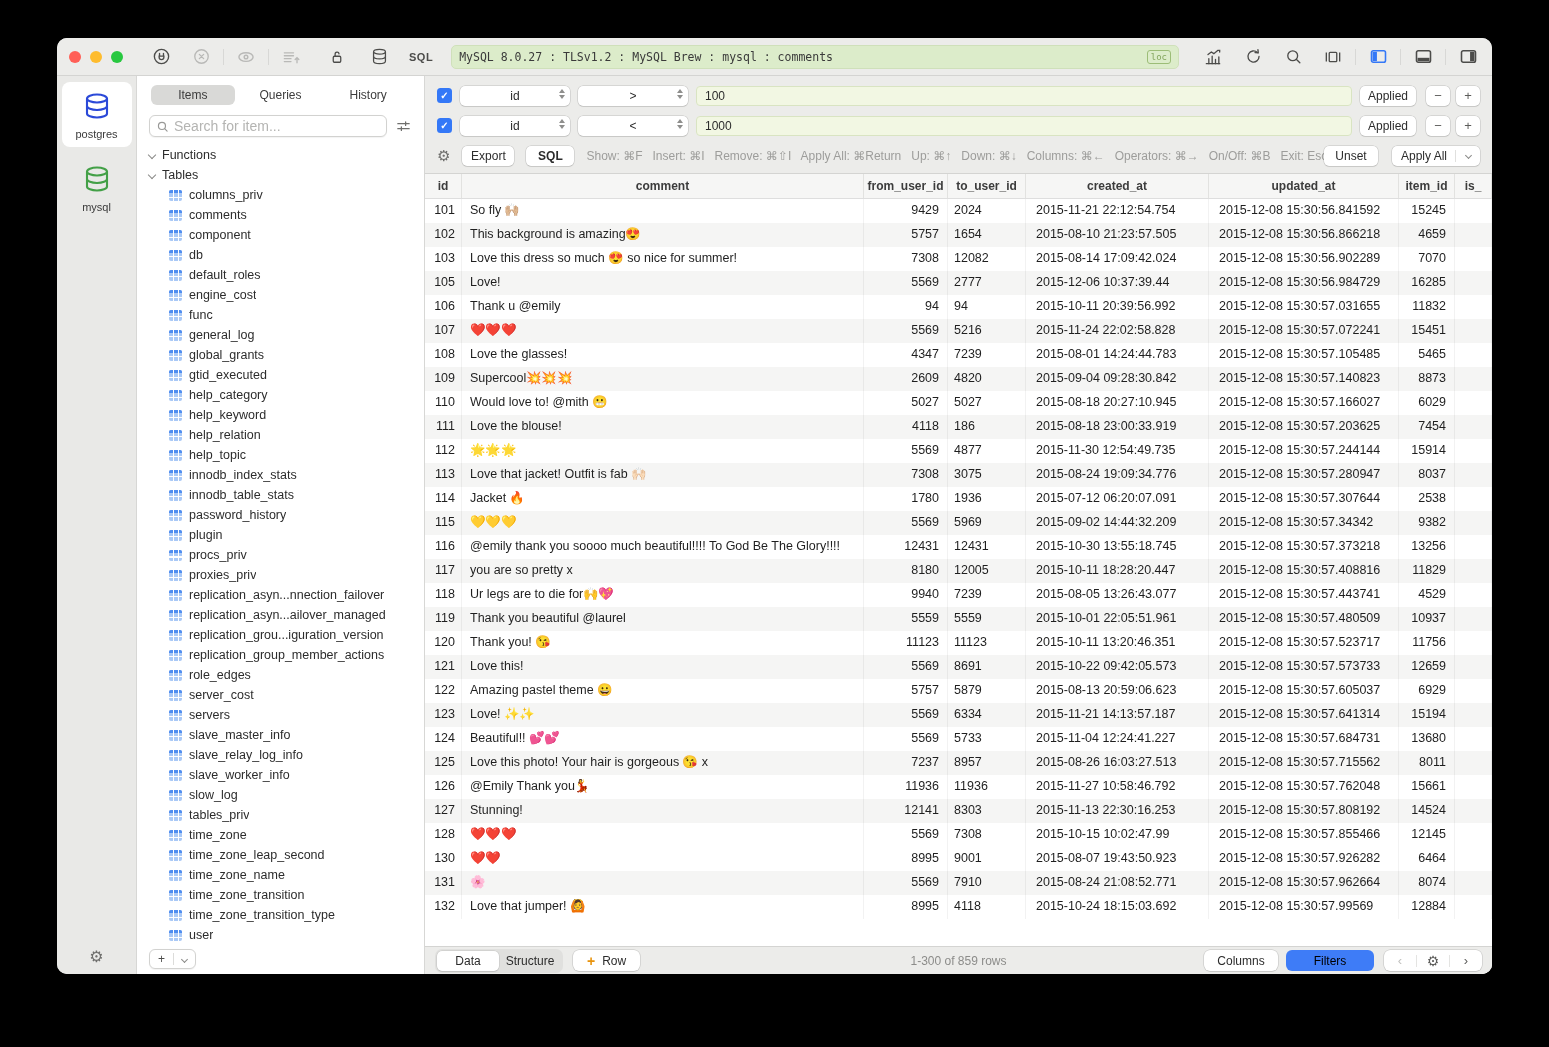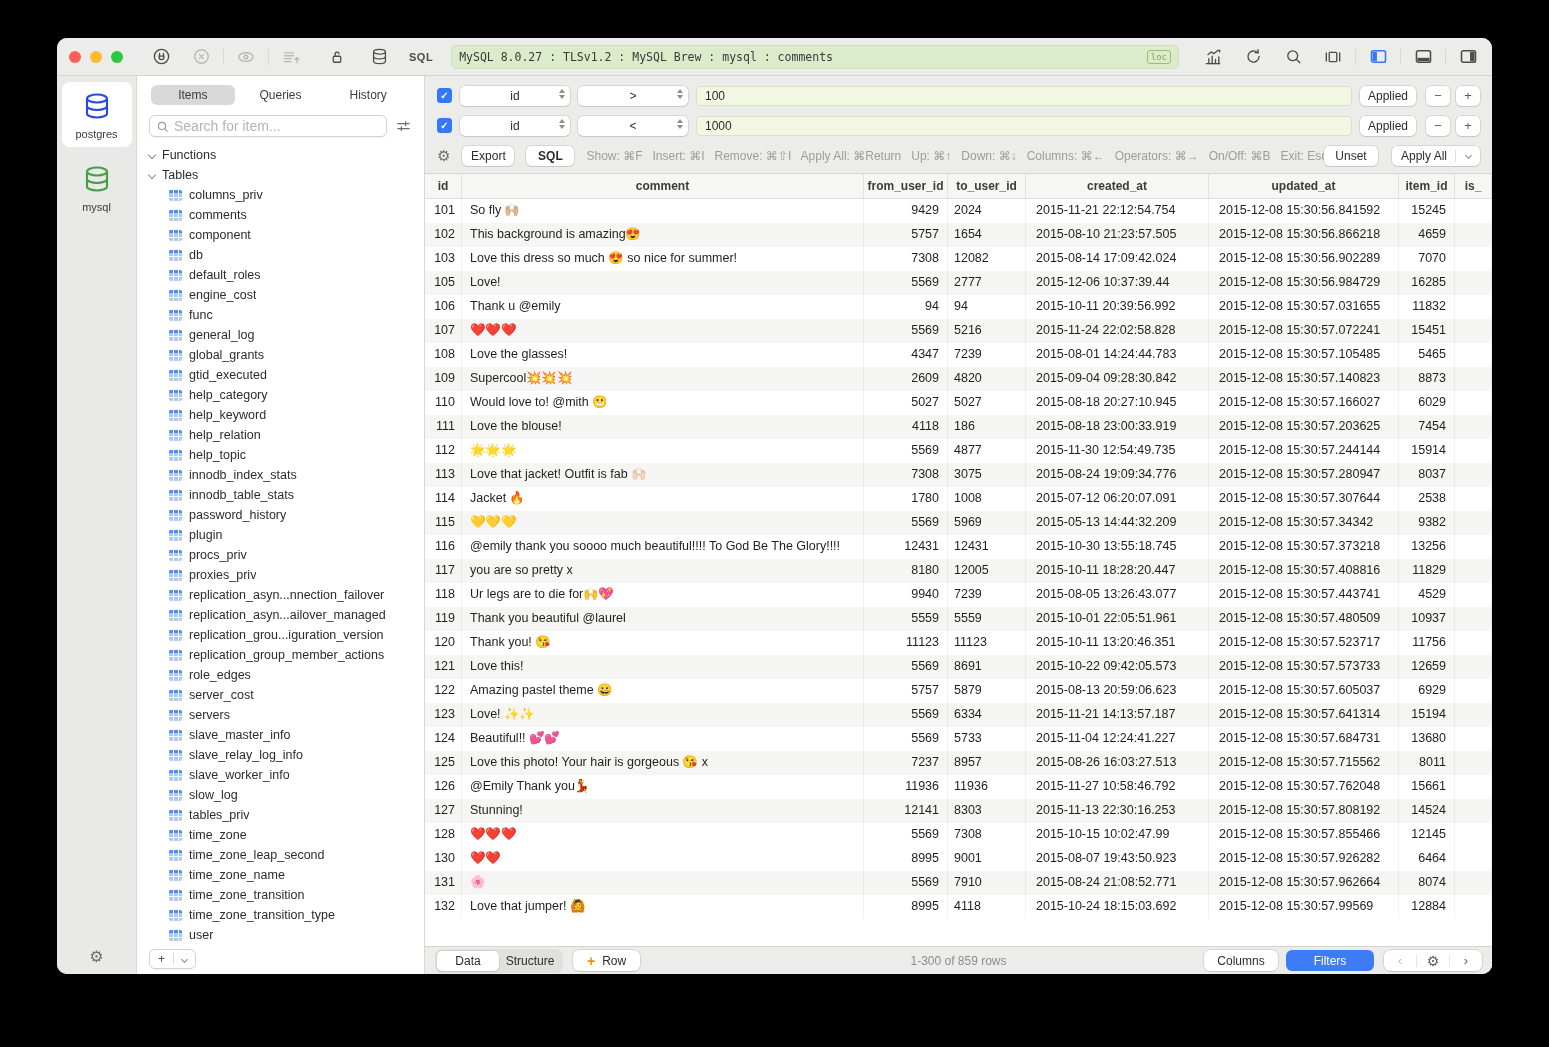--- a/index.html
+++ b/index.html
@@ -118,21 +118,21 @@
     display:flex; align-items:center; padding:0 10px; position:relative; }
   .segmented { display:flex; background:#e0e0de; border-radius:7px; padding:2px; margin-right:10px; }
   .segmented .seg { width:62px; height:20px; font-size:12px; color:#2c2c2c; border-radius:5px;
     display:flex; align-items:center; justify-content:center; }
   .segmented .seg.active { background:#fff; box-shadow:0 0 0 .5px rgba(0,0,0,.12), 0 1px 1px rgba(0,0,0,.08); }
   .addrow-btn { padding:0 14px; gap:7px; border-radius:6px; height:21px; }
   .addrow-btn .plus { color:#e8930c; font-size:14px; font-weight:600; }
   .rowcount { position:absolute; left:0; right:0; text-align:center; font-size:12px; color:#8c8c8a; pointer-events:none; }
   .bb-right { margin-left:auto; display:flex; align-items:center; z-index:1; }
   .columns-btn { width:74px; border-radius:6px; height:21px; margin-right:8px; }
-  .filters-btn { width:88px; border-radius:6px; height:21px; margin-right:10px; background:#3e7cf7; color:#ffffff;
+  .filters-btn { width:88px; border-radius:6px; height:21px; margin-right:10px; background:#3e7cf7; color:#000000;
     box-shadow:none; }
   .nav-group { display:flex; align-items:center; height:21px; background:#fff; border-radius:6px;
     box-shadow:0 0 0 .5px rgba(0,0,0,.18), 0 1px 1px rgba(0,0,0,.07); }
   .nav-group .nseg { width:32px; height:100%; display:flex; align-items:center; justify-content:center; color:#5c5c5a; font-size:13px; }
   .nav-group .nsep { width:1px; height:12px; background:#e4e4e2; }
   .nav-group .dis { color:#c0c0be; }
 </style>
 </head>
 <body>
 
@@ -645,32 +645,32 @@
             <span class="gb-cell" style="width: 78px; text-align: left; padding: 0px 0px 0px 6px;">3075</span>
             <span class="gb-cell" style="width: 183px; text-align: left; padding: 0px 0px 0px 10px;">2015-08-24 19:09:34.776</span>
             <span class="gb-cell" style="width: 190px; text-align: left; padding: 0px 0px 0px 10px;">2015-12-08 15:30:57.280947</span>
             <span class="gb-cell" style="width: 56px; text-align: right; padding: 0px 8px 0px 0px;">8037</span>
             <span class="gb-cell" style="width: 37px; text-align: left; padding: 0px 0px 0px 4px;"></span>
           </div>
           <div class="grid-row">
             <span class="gb-cell" style="width: 37px; text-align: right; padding: 0px 6px 0px 0px;">114</span>
             <span class="gb-cell" style="width: 402px; text-align: left; padding: 0px 0px 0px 8px;">Jacket 🔥</span>
             <span class="gb-cell" style="width: 84px; text-align: right; padding: 0px 8px 0px 0px;">1780</span>
-            <span class="gb-cell" style="width: 78px; text-align: left; padding: 0px 0px 0px 6px;">1008</span>
+            <span class="gb-cell" style="width: 78px; text-align: left; padding: 0px 0px 0px 6px;">1936</span>
             <span class="gb-cell" style="width: 183px; text-align: left; padding: 0px 0px 0px 10px;">2015-07-12 06:20:07.091</span>
             <span class="gb-cell" style="width: 190px; text-align: left; padding: 0px 0px 0px 10px;">2015-12-08 15:30:57.307644</span>
             <span class="gb-cell" style="width: 56px; text-align: right; padding: 0px 8px 0px 0px;">2538</span>
             <span class="gb-cell" style="width: 37px; text-align: left; padding: 0px 0px 0px 4px;"></span>
           </div>
           <div class="grid-row odd">
             <span class="gb-cell" style="width: 37px; text-align: right; padding: 0px 6px 0px 0px;">115</span>
             <span class="gb-cell" style="width: 402px; text-align: left; padding: 0px 0px 0px 8px;">💛💛💛</span>
             <span class="gb-cell" style="width: 84px; text-align: right; padding: 0px 8px 0px 0px;">5569</span>
             <span class="gb-cell" style="width: 78px; text-align: left; padding: 0px 0px 0px 6px;">5969</span>
-            <span class="gb-cell" style="width: 183px; text-align: left; padding: 0px 0px 0px 10px;">2015-05-13 14:44:32.209</span>
+            <span class="gb-cell" style="width: 183px; text-align: left; padding: 0px 0px 0px 10px;">2015-09-02 14:44:32.209</span>
             <span class="gb-cell" style="width: 190px; text-align: left; padding: 0px 0px 0px 10px;">2015-12-08 15:30:57.34342</span>
             <span class="gb-cell" style="width: 56px; text-align: right; padding: 0px 8px 0px 0px;">9382</span>
             <span class="gb-cell" style="width: 37px; text-align: left; padding: 0px 0px 0px 4px;"></span>
           </div>
           <div class="grid-row">
             <span class="gb-cell" style="width: 37px; text-align: right; padding: 0px 6px 0px 0px;">116</span>
             <span class="gb-cell" style="width: 402px; text-align: left; padding: 0px 0px 0px 8px;">@emily thank you soooo much beautiful!!!! To God Be The Glory!!!!</span>
             <span class="gb-cell" style="width: 84px; text-align: right; padding: 0px 8px 0px 0px;">12431</span>
             <span class="gb-cell" style="width: 78px; text-align: left; padding: 0px 0px 0px 6px;">12431</span>
             <span class="gb-cell" style="width: 183px; text-align: left; padding: 0px 0px 0px 10px;">2015-10-30 13:55:18.745</span>

